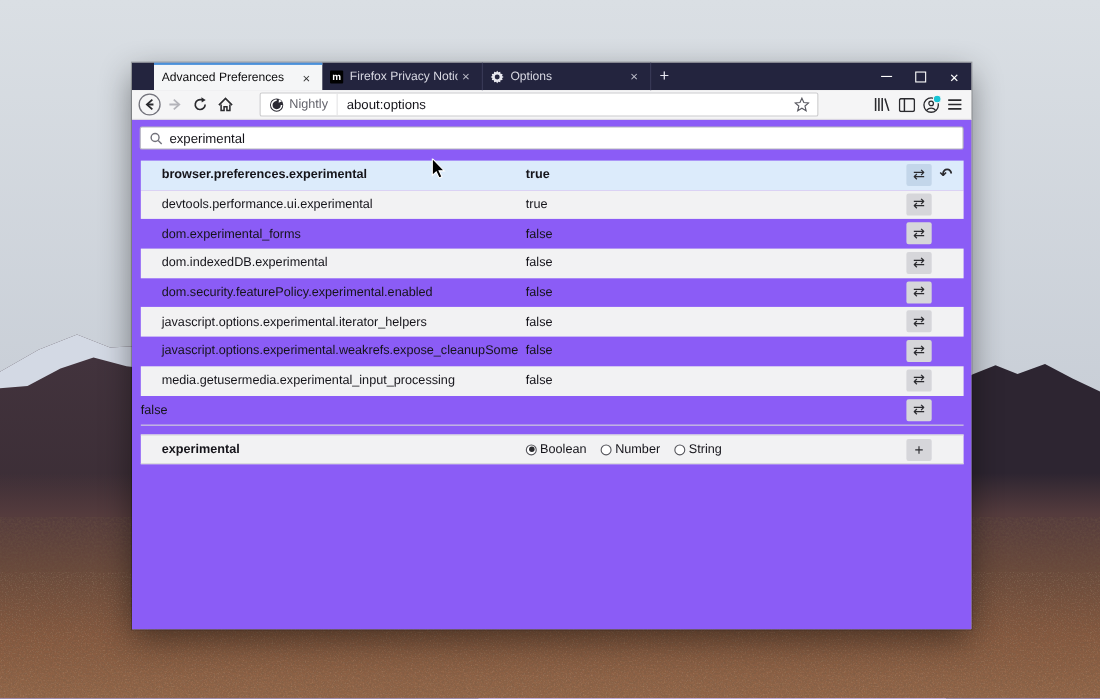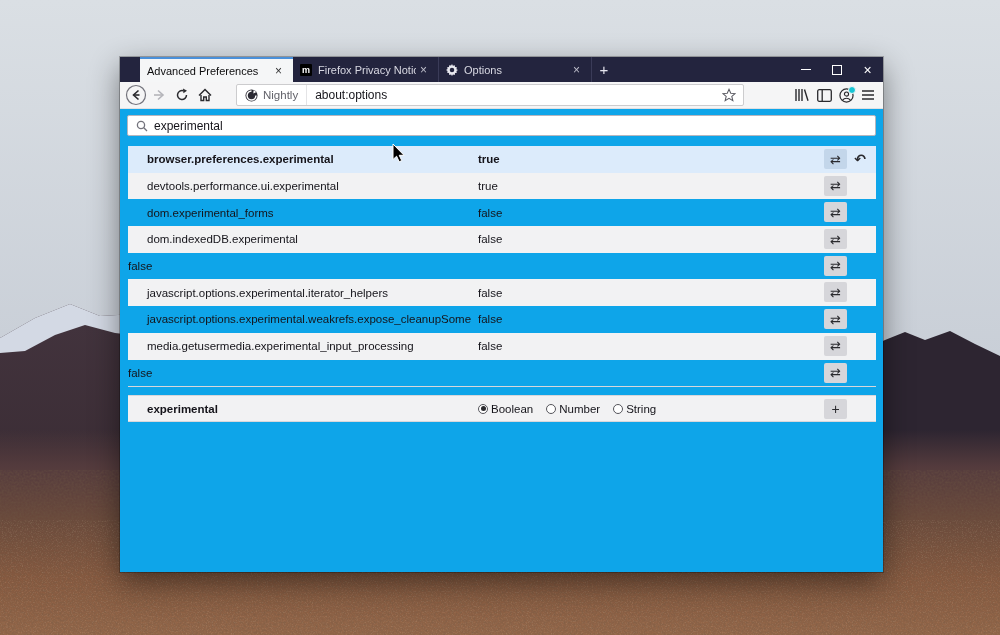--- a/index.html
+++ b/index.html
@@ -42,21 +42,21 @@
   .identity{display:flex;align-items:center;gap:5px;padding:0 8px;height:100%;
     border-right:1px solid #e4e4e6;color:#63636b;font-size:11.5px;}
   .url-text{padding-left:8px;font-size:12px;color:#15141a;flex:1;}
   .star-slot{padding:0 7px;display:flex;align-items:center;}
   .nav-right{display:flex;align-items:center;gap:7px;padding-right:4px;}
   .acct-wrap{position:relative;display:flex;}
   .acct-badge{position:absolute;right:-2px;top:-2px;width:6px;height:6px;border-radius:50%;
     background:#17c4d4;border:1px solid #f5f5f6;}
 
   
-  .content{flex:1;background:#0ea5e9;position:relative;}
+  .content{flex:1;background:#8b5cf6;position:relative;}
   .searchbox{position:absolute;left:7px;right:7px;top:6px;height:19px;
     border:1px solid #b6b6be;border-radius:2px;display:flex;align-items:center;background:#fff;}
   .search-text{font-size:12px;color:#15141a;padding-left:6px;}
   .search-icon-slot{padding-left:8px;display:flex;align-items:center;}
 
   .table{position:absolute;left:8px;right:7px;top:37px;border-bottom:1px solid #d7d7db;}
   .row{height:26.7px;display:flex;align-items:center;position:relative;font-size:11.5px;color:#15141a;}
   .row.alt{background:#f2f2f3;}
   .row.hl{background:#dcebfb;font-weight:bold;}
   .pname{width:331px;padding-left:19px;overflow:hidden;white-space:nowrap;}
@@ -273,20 +273,21 @@
           <span class="toggle-btn">⇄</span>
         </div>
 
         <div class="row alt">
           <span class="pname">dom.indexedDB.experimental</span>
           <span class="pval">false</span>
           <span class="toggle-btn">⇄</span>
         </div>
 
         <div class="row">
+          <span class="pname">dom.security.featurePolicy.experimental.enabled</span>
           <span class="pval">false</span>
           <span class="toggle-btn">⇄</span>
         </div>
 
         <div class="row alt">
           <span class="pname">javascript.options.experimental.iterator_helpers</span>
           <span class="pval">false</span>
           <span class="toggle-btn">⇄</span>
         </div>
 

